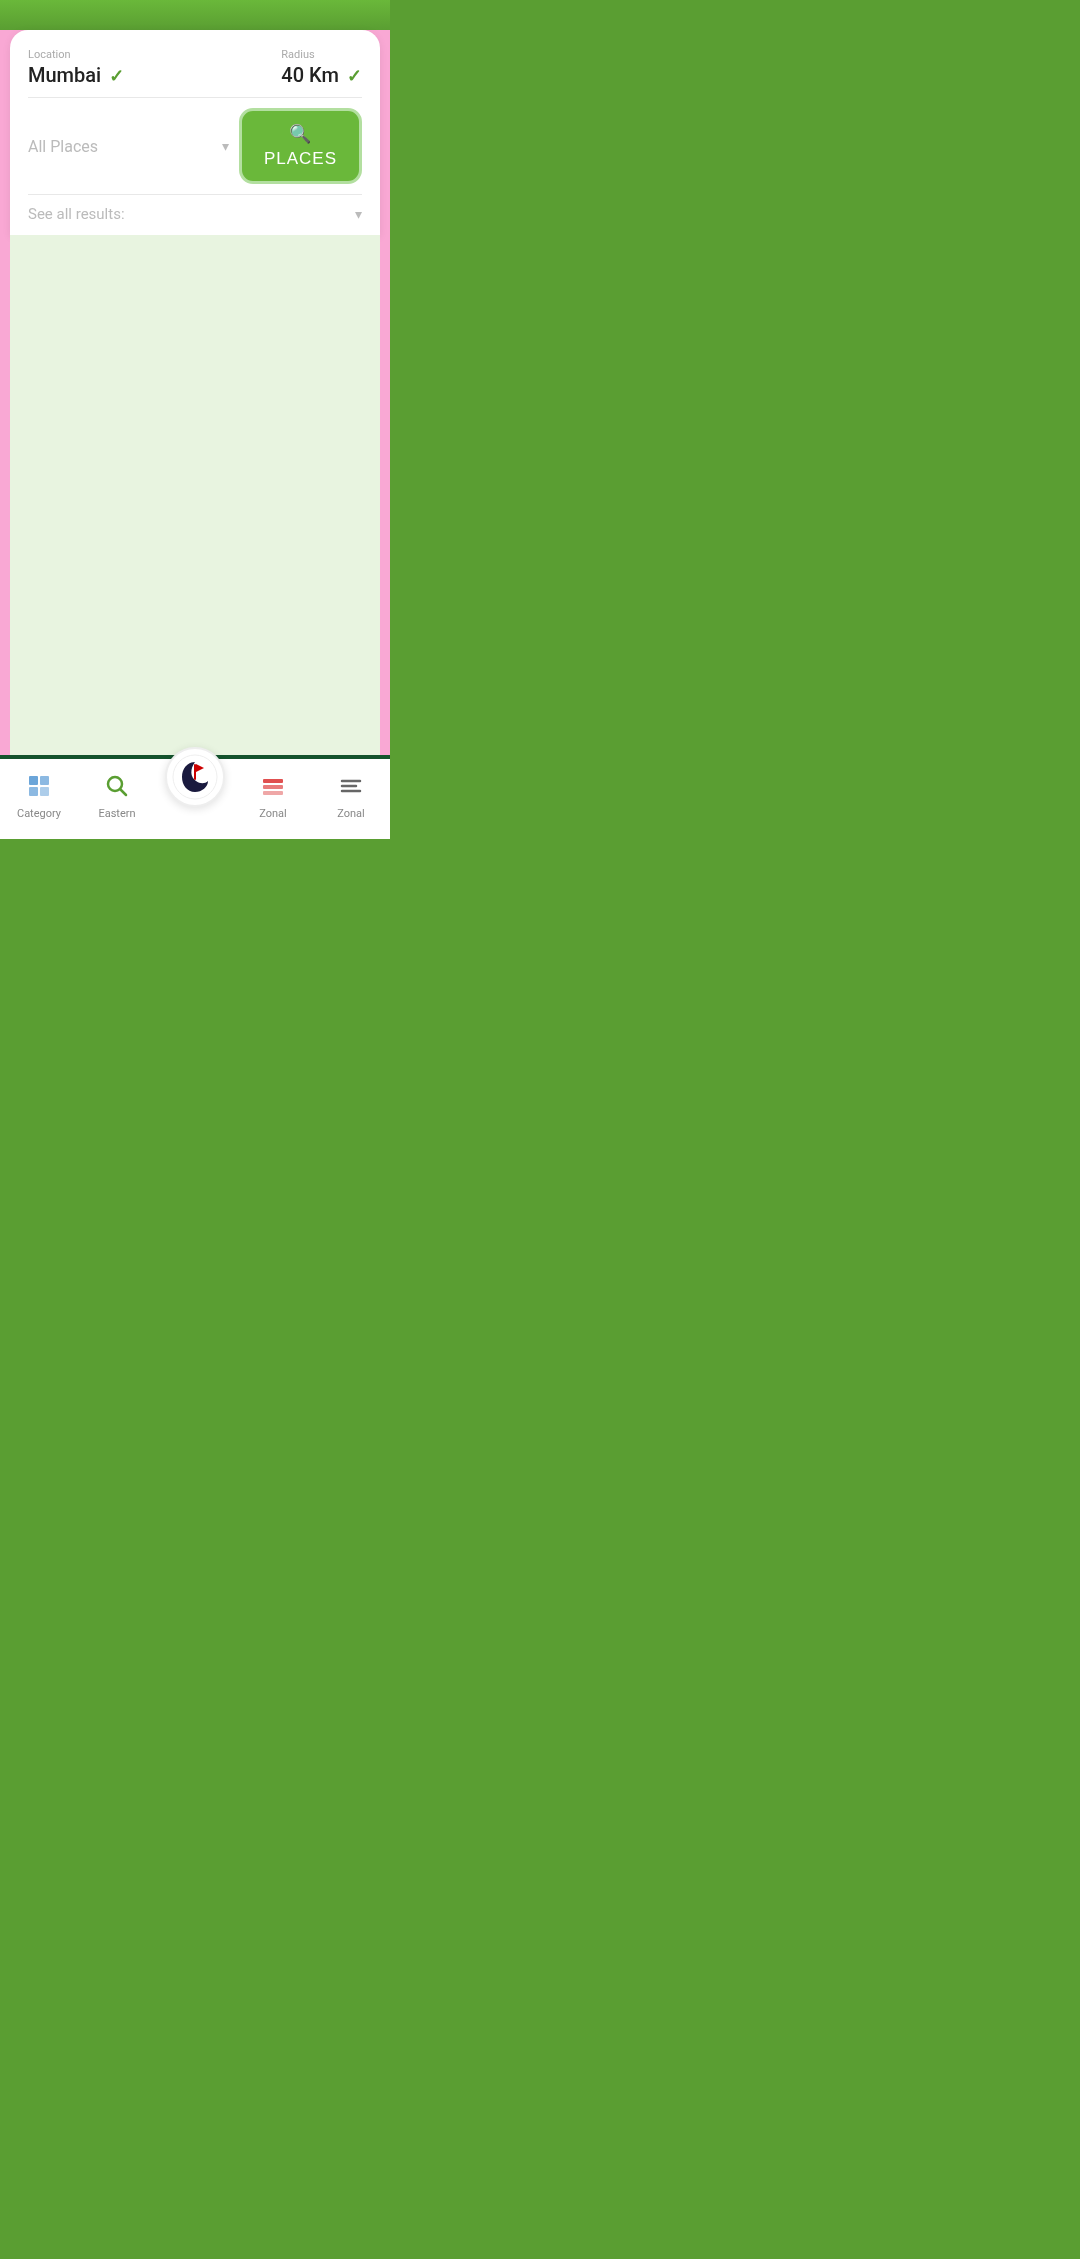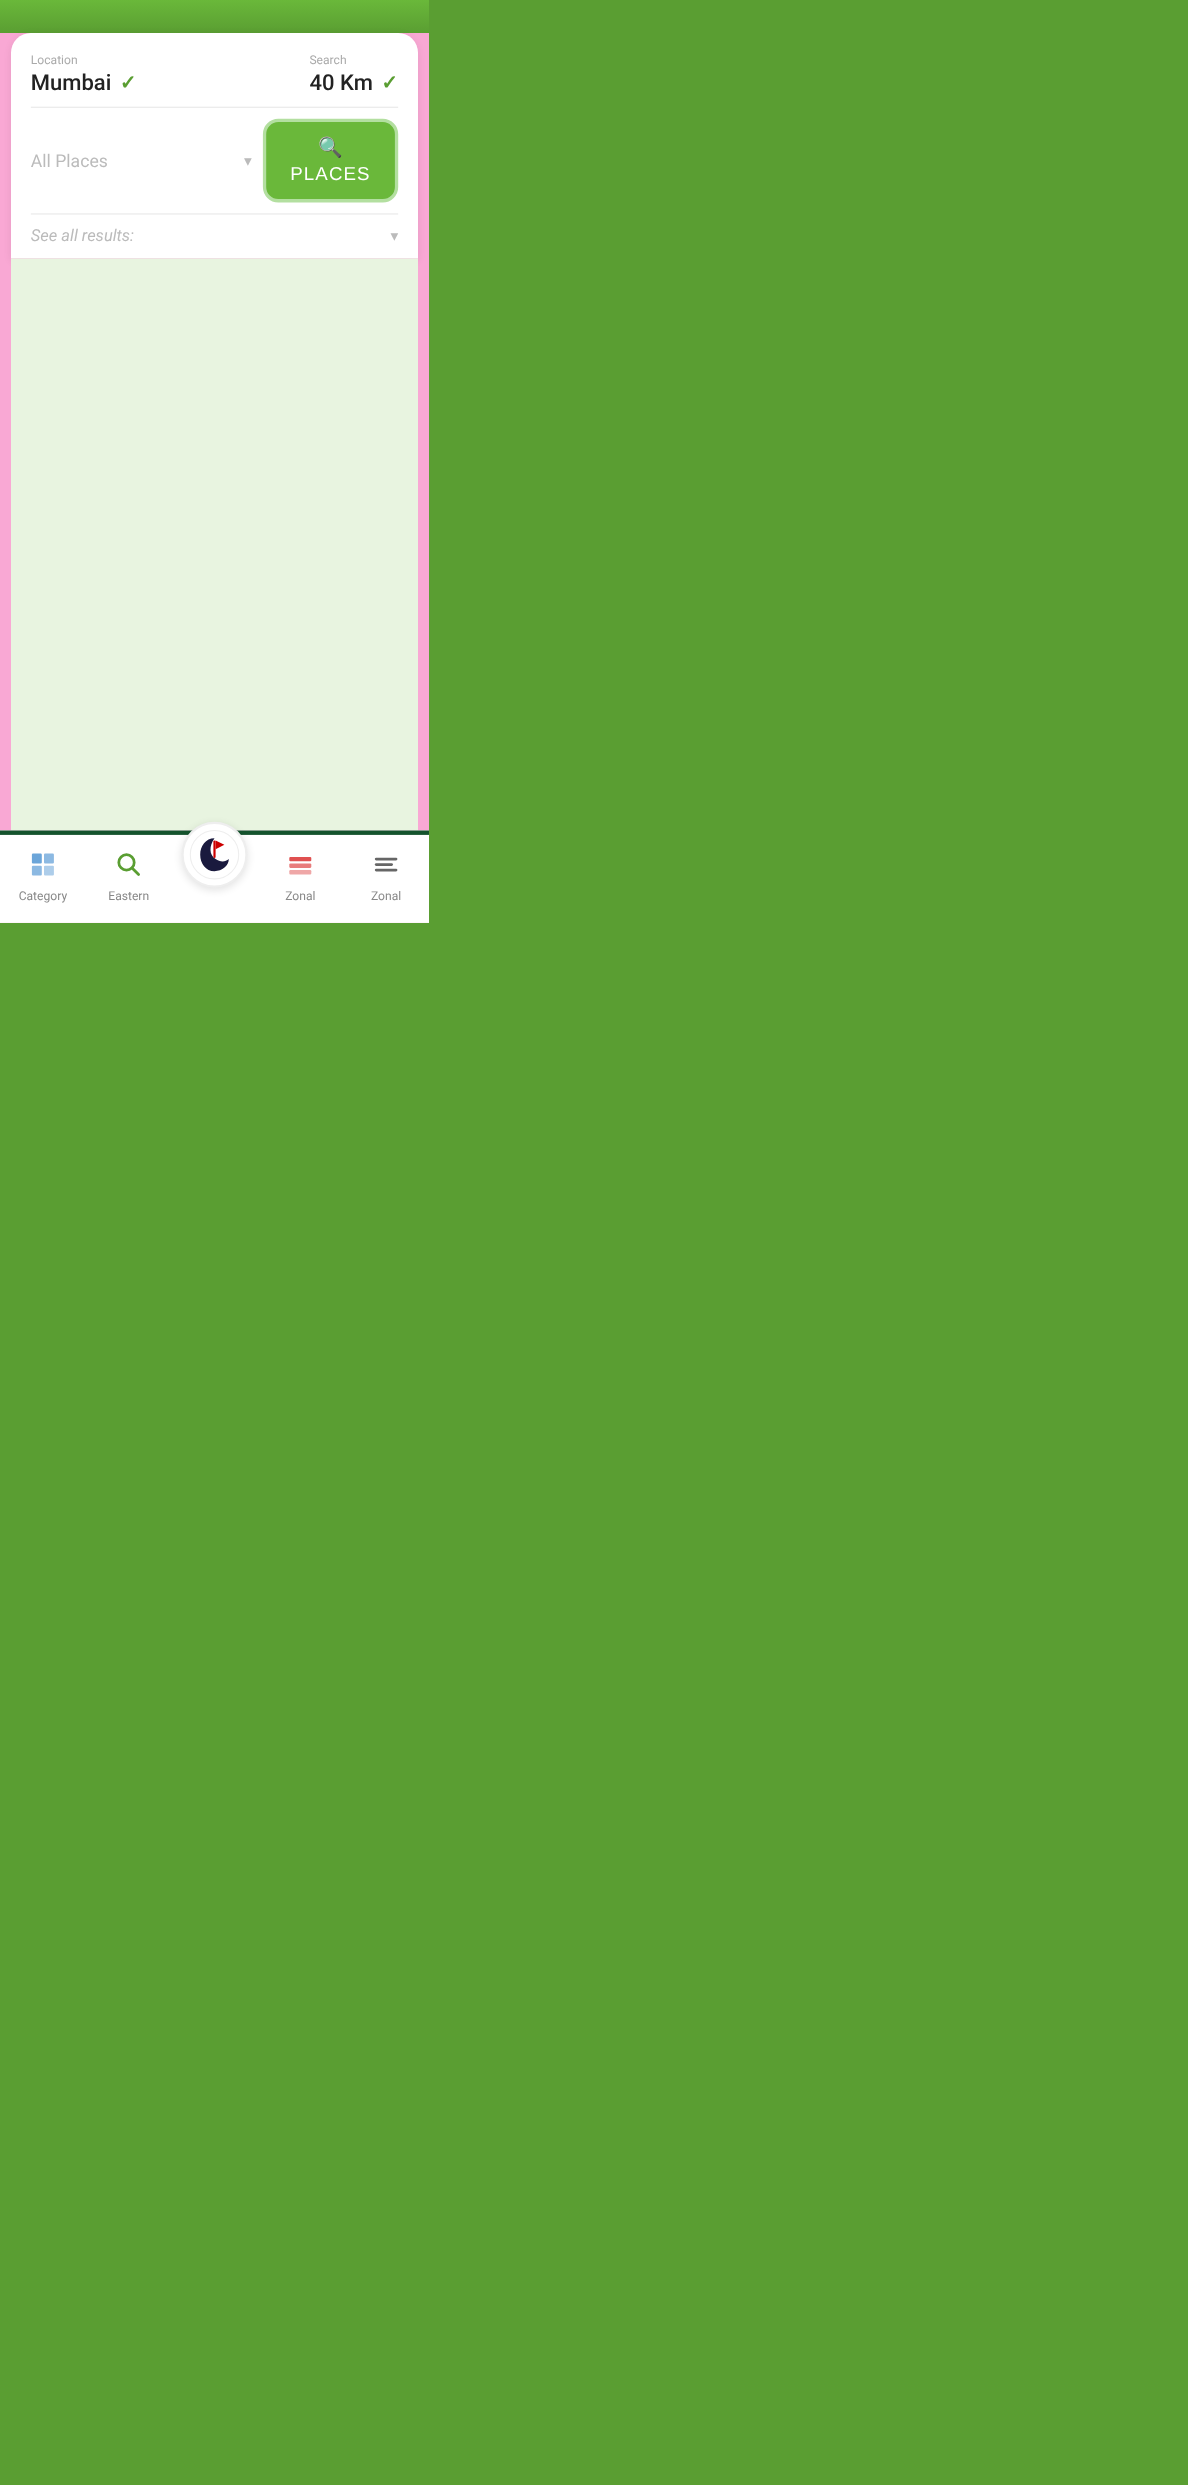--- a/index.html
+++ b/index.html
@@ -116,21 +116,20 @@
     }
     .results-row {
       display: flex;
       align-items: center;
       justify-content: space-between;
       margin-top: 6px;
     }
     .results-label {
       font-size: 15px;
       color: #bbb;
-      font-style: italic;
     }
     .results-chevron {
       color: #bbb;
       font-size: 14px;
     }
     
     .map-container {
       flex: 1;
       position: relative;
       overflow: hidden;
@@ -205,21 +204,21 @@
   <div class="search-card">
     <div class="location-radius-row">
       <div class="location-section">
         <span class="field-label">Location</span>
         <div class="field-value-row">
           <span class="field-value">Mumbai</span>
           <span class="check-icon">✓</span>
         </div>
       </div>
       <div class="radius-section">
-        <span class="field-label">Search</span>
+        <span class="field-label">Radius</span>
         <div class="field-value-row">
           <span class="field-value">40 Km</span>
           <span class="check-icon">✓</span>
         </div>
       </div>
     </div>
     <hr class="divider">
     <div class="places-row">
       <div class="places-dropdown">
         <span class="places-dropdown-label">All Places</span>

